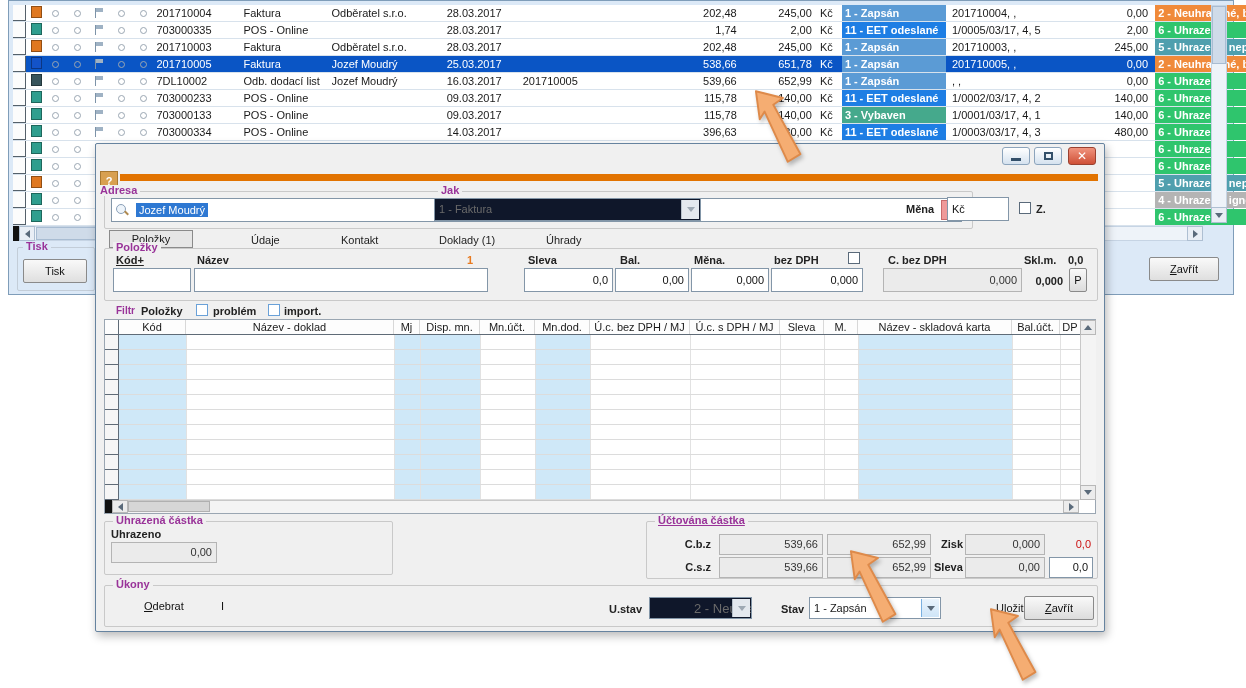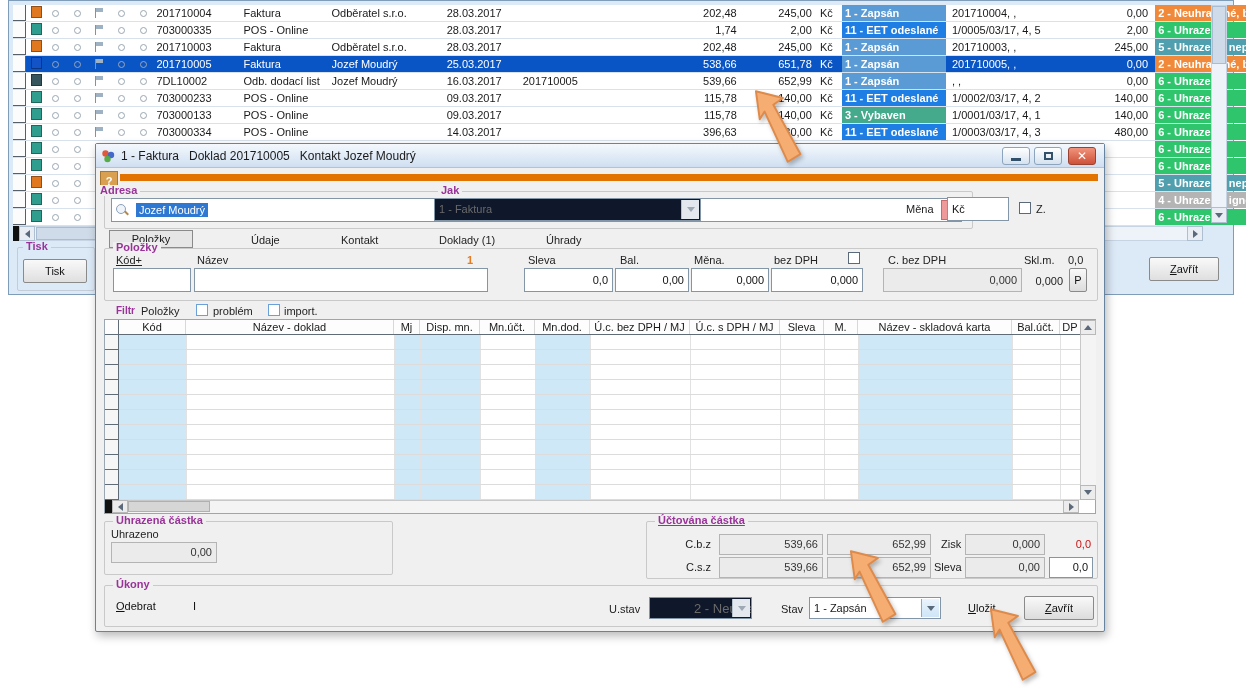--- a/index.html
+++ b/index.html
@@ -47,21 +47,21 @@
   .titlebar{position:absolute;left:0;top:0;width:100%;height:24px;background:linear-gradient(#f4f8fd,#cfdfF1);border-bottom:1px solid #aec4da;display:flex;align-items:center;box-sizing:border-box;}
   .title-text{font-size:12px;color:#1a1a1a;margin-left:6px;white-space:pre;}
   .winbtn{position:absolute;width:28px;height:18px;top:3px;border:1px solid #8ca4bc;border-radius:3px;background:linear-gradient(#ffffff,#d5e2ef);display:flex;align-items:center;justify-content:center;box-sizing:border-box;}
   .winbtn.close{background:linear-gradient(#f0937d,#cf5037);border-color:#9a4130;color:#fff;font-weight:bold;font-size:12px;}
   .minbar{width:10px;height:3px;background:#33506a;margin-top:7px;}
   .maxbox{width:9px;height:8px;border:2px solid #33506a;box-sizing:border-box;}
   .helpbtn{position:absolute;left:4px;top:27px;width:18px;height:20px;background:#d8a050;border:1px solid #a87830;color:#fff;font-weight:bold;text-align:center;line-height:19px;box-sizing:border-box;}
   .orangebar{position:absolute;left:24px;top:30px;width:978px;height:7px;background:#e27300;}
   .dgroup{position:absolute;border:1px solid #c9c9c9;border-radius:2px;box-sizing:border-box;}
   .dglabel{position:absolute;color:#993399;background:#f0f0f0;padding:0 3px;line-height:11px;font-size:11px;font-weight:bold;}
-  .lbl{position:absolute;color:#222;line-height:13px;}
+  .lbl{position:absolute;color:#222;line-height:13px;font-weight:bold;}
   .in{position:absolute;background:#fff;border:1px solid #8396a8;box-sizing:border-box;line-height:20px;padding:0 4px;color:#111;overflow:hidden;white-space:nowrap;}
   .din{position:absolute;background:#ebebeb;border:1px solid #b4b4b4;box-sizing:border-box;line-height:19px;padding:0 4px;color:#333;overflow:hidden;white-space:nowrap;}
   .num{text-align:right;}
   .cb{position:absolute;width:12px;height:12px;background:#fff;border:1px solid #6aa1d8;box-sizing:border-box;}
   .selbox{position:absolute;background:#fff;border:1px solid #8396a8;box-sizing:border-box;line-height:21px;padding:0 4px;overflow:hidden;white-space:nowrap;}
   .selbox.dis{background:#0f172a;color:#6a6a6a;}
   .chev{position:absolute;right:1px;top:1px;bottom:1px;width:17px;background:linear-gradient(#eaf2fa,#cfe0f0);border-left:1px solid #9cb8d8;display:flex;align-items:center;justify-content:center;}
   .chev.dis{background:#e3e8ee;border-left-color:#b8c2cc;}
   .clearx{position:absolute;width:20px;height:20px;background:#ef9a9a;border:1px solid #c96a6a;color:#a02020;font-weight:bold;text-align:center;line-height:18px;box-sizing:border-box;}
   .tabsel{position:absolute;background:#e6e6e6;border:1px solid #8a8a8a;text-align:center;line-height:16px;box-sizing:border-box;}
@@ -85,21 +85,21 @@
       linear-gradient(#e2e2e2,#e2e2e2),linear-gradient(#e2e2e2,#e2e2e2),linear-gradient(#e2e2e2,#e2e2e2),
       linear-gradient(#e2e2e2,#e2e2e2),linear-gradient(#e2e2e2,#e2e2e2),linear-gradient(#e2e2e2,#e2e2e2),
       linear-gradient(#cfe8f8,#cfe8f8),linear-gradient(#cfe8f8,#cfe8f8),linear-gradient(#cfe8f8,#cfe8f8),linear-gradient(#cfe8f8,#cfe8f8);
     background-size:100% 100%,1px 100%,1px 100%,1px 100%,1px 100%,1px 100%,1px 100%,1px 100%,1px 100%,1px 100%,1px 100%,1px 100%,1px 100%,67px 100%,86px 100%,55px 100%,154px 100%;
     background-position:0 0,67px 0,275px 0,301px 0,361px 0,416px 0,471px 0,571px 0,661px 0,705px 0,739px 0,893px 0,941px 0,0 0,275px 0,416px 0,739px 0;
     background-repeat:no-repeat;}
   .dsb{position:absolute;background:#ececec;border:1px solid #b8b8b8;box-sizing:border-box;display:flex;align-items:center;justify-content:center;}
   .dtrack{position:absolute;background:#f4f4f4;border-left:1px solid #c8c8c8;box-sizing:border-box;}
   .dthumb{position:absolute;background:#d6d6d6;border:1px solid #b0b0b0;box-sizing:border-box;}
   .dbtn{position:absolute;background:linear-gradient(#f9f9f9,#dcdcdc);border:1px solid #8a8a8a;border-radius:2px;text-align:center;box-sizing:border-box;color:#111;}
-  .flatbtn{position:absolute;color:#111;}
+  .flatbtn{position:absolute;color:#111;margin-left:28px;}
   
   .mag{position:absolute;width:14px;height:14px;}
   .mag::before{content:"";position:absolute;left:1px;top:1px;width:8px;height:8px;border:1.5px solid #8aa0b8;border-radius:50%;background:#eef4fa;}
   .mag::after{content:"";position:absolute;left:9px;top:9px;width:5px;height:2px;background:#b08a50;transform:rotate(45deg);}
   .selected-text{background:#2e78d2;color:#fff;padding:1px 3px;}
   .arrow{position:absolute;filter:drop-shadow(2px 3px 2px rgba(0,0,0,.25));}
   .arrow path{fill:#f5ad72;stroke:#de8a4a;stroke-width:2;stroke-linejoin:round;}
   .appicon circle{opacity:.95;}
 </style>
 </head>
@@ -401,28 +401,20 @@
       </div>
 
     <div class="group" style="left:8px;top:246px;width:78px;height:44px;"></div>
     <div class="glabel" style="left:14px;top:240px;">Tisk</div>
     <div class="btn" style="left:14px;top:258px;width:64px;height:24px;line-height:22px;">Tisk</div>
 
     <div class="btn acc" style="left:1140px;top:256px;width:70px;height:24px;line-height:22px;">Zavřít</div>
   </div>
 
   <div class="dlg">
-    <div class="titlebar">
-      <svg class="appicon" width="14" height="14" viewBox="0 0 14 14" style="margin-left:5px;">
-        <circle cx="4.5" cy="4.5" r="3.2" fill="#e05030"></circle>
-        <circle cx="10" cy="6" r="3.2" fill="#3a62c8"></circle>
-        <circle cx="6.5" cy="10" r="3.2" fill="#50a840"></circle>
-      </svg>
-      <span class="title-text">1 - Faktura   Doklad 201710005   Kontakt Jozef Moudrý</span>
-    </div>
     <div class="winbtn" style="right:74px;">
         <span class="minbar"></span>
       </div>
     <div class="winbtn" style="right:42px;">
         <span class="maxbox"></span>
       </div>
     <div class="winbtn close" style="right:8px;">
         <span>✕</span>
       </div>
 

